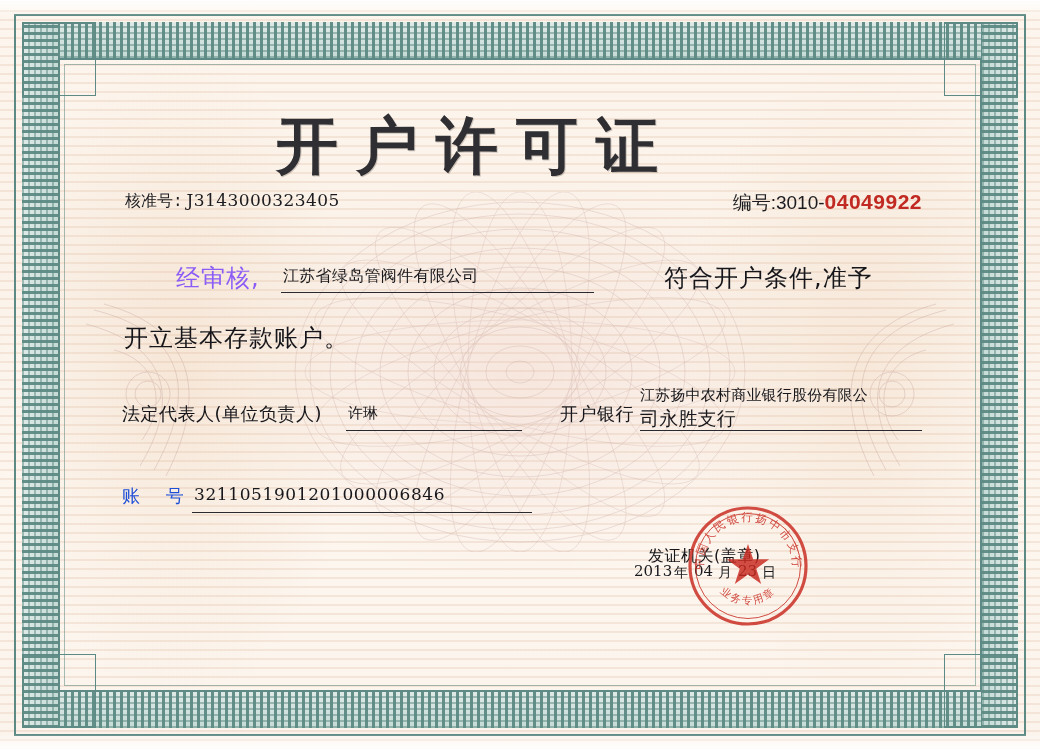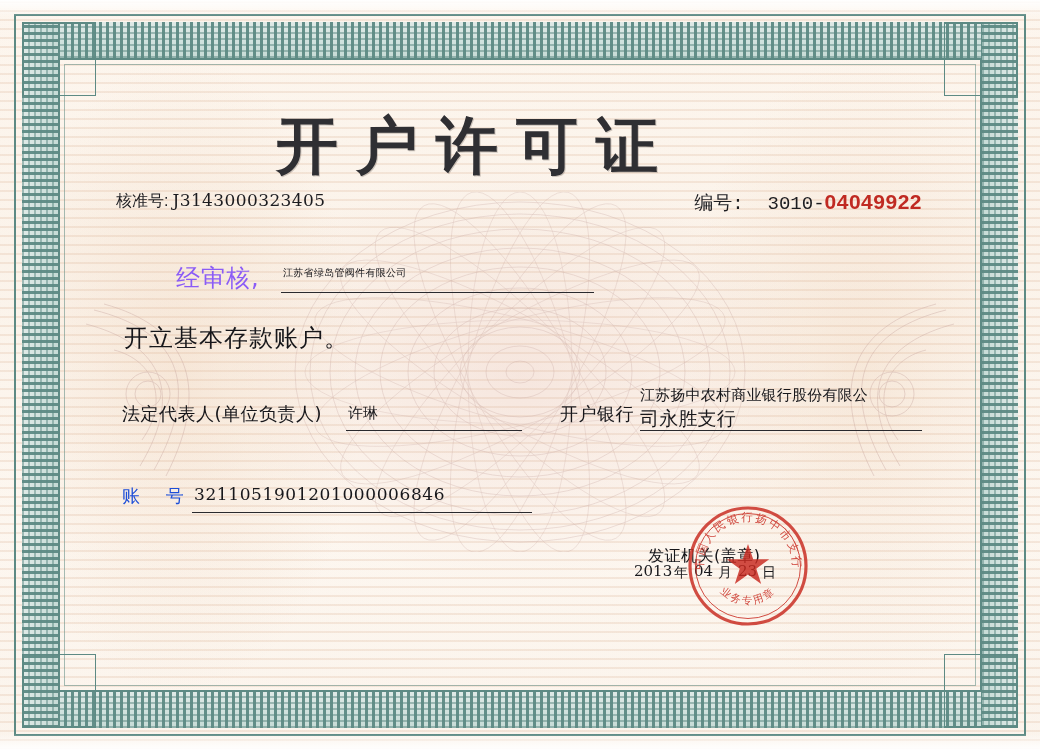--- a/index.html
+++ b/index.html
@@ -168,39 +168,38 @@
     color: #2f2f33;
     text-shadow: 1px 1px 0 rgba(120,110,100,0.35);
   }
 
   .row-approval {
     position: absolute;
     left: 116px; top: 190px;
     font-size: 16px;
     color: #1c1c20;
   }
-  .row-approval .lbl { font-family: Liberation Sans, sans-serif; }
+  .row-approval .lbl { font-family: Liberation Mono, monospace; margin-left: 9px; }
   .row-approval .val {
     font-family: "DejaVu Serif", "Liberation Serif", serif;
     font-size: 17px;
     margin-left: 4px;
     letter-spacing: 0.4px;
   }
 
   .row-serial {
     position: absolute;
     right: 118px; top: 190px;
     font-size: 18px;
     color: #1c1c20;
     white-space: nowrap;
   }
   .row-serial .prefix {
-    font-family: Liberation Mono, monospace;
+    font-family: Liberation Sans, sans-serif;
     font-size: 19px;
-    margin-left: 24px;
   }
   .row-serial .serial-red {
     color: #c02a22;
     font-family: Liberation Sans, sans-serif;
     font-size: 21px;
     letter-spacing: 0.5px;
     font-weight: bold;
   }
 
   .line1 {
@@ -208,21 +207,21 @@
     left: 176px; top: 262px;
     font-size: 24px;
     letter-spacing: 1px;
     color: #8b5cf6;
     font-family: "DejaVu Sans", sans-serif;
   }
   .company-name {
     position: absolute;
     left: 283px; top: 266px;
     width: 310px;
-    font-size: 10px;
+    font-size: 16px;
     color: #17171b;
     font-family: "DejaVu Serif", "Liberation Serif", serif;
     letter-spacing: 0.3px;
   }
   .rule-company {
     position: absolute;
     left: 281px; top: 292px;
     width: 313px;
     height: 0;
     border-bottom: 1.3px solid #2a2a2e;
@@ -463,20 +462,21 @@
       <span class="lbl">核准号:</span><span class="val">J3143000323405</span>
     </div>
 
     <div class="row-serial">
       <span class="prefix">编号:</span><span class="prefix">3010-</span><span class="serial-red">04049922</span>
     </div>
 
     <div class="line1">经审核,</div>
     <div class="company-name">江苏省绿岛管阀件有限公司</div>
     <div class="rule-company"></div>
+    <div class="line1-tail">符合开户条件,准予</div>
     <div class="line2">开立基本存款账户。</div>
 
     <div class="legal-label">法定代表人(单位负责人)</div>
     <div class="legal-value">许琳</div>
     <div class="rule-legal"></div>
 
     <div class="bank-label">开户银行</div>
     <div class="bank-value-1">江苏扬中农村商业银行股份有限公</div>
     <div class="bank-value-2">司永胜支行</div>
     <div class="rule-bank"></div>

